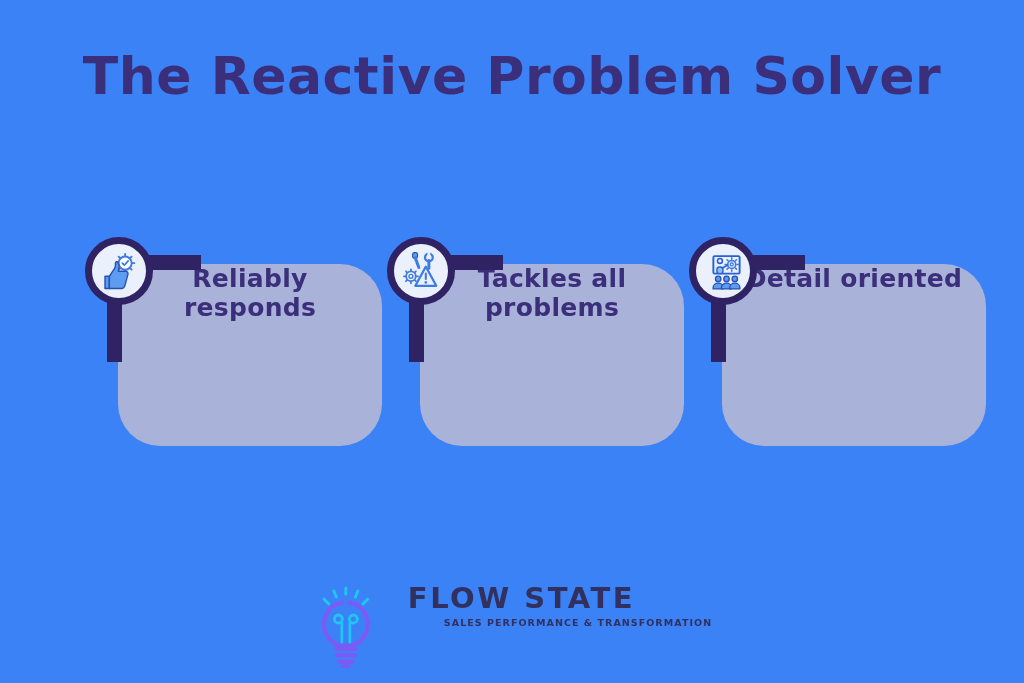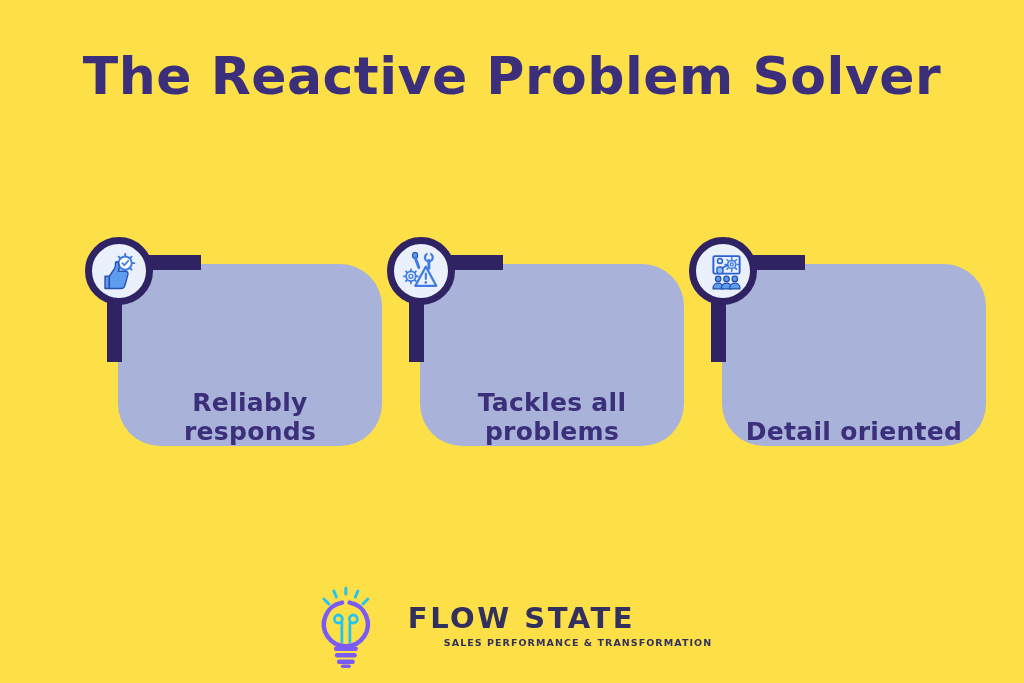--- a/index.html
+++ b/index.html
@@ -1,20 +1,20 @@
 <!DOCTYPE html>
 <html><head>
 <meta charset="utf-8">
 <style>
   html, body { margin: 0; padding: 0; background: #ffffff; }
   .canvas {
     position: relative;
     width: 1024px;
     height: 683px;
-    background: #fde047;
+    background: #3b82f6;
     font-family: "DejaVu Sans", "Liberation Sans", sans-serif;
     overflow: hidden;
   }
 
   
   .title {
     position: absolute;
     top: 46px;
     left: 0;
     width: 100%;
@@ -32,21 +32,21 @@
   .card-group.g2 { left: 387px; }
   .card-group.g3 { left: 689px; }
 
   .card {
     position: absolute;
     left: 33px; top: 27px;
     width: 264px; height: 182px;
     background: #A9B2D8;
     border-radius: 42px;
     z-index: 1;
-    display: flex; align-items: flex-end; justify-content: center;
+    display: flex; align-items: flex-start; justify-content: center;
   }
   .card-label {
     color: #3B2F7B;
     font-size: 25px;
     font-weight: 600;
     letter-spacing: 0.3px;
     text-align: center;
     padding: 0 10px;
   }
 
@@ -77,21 +77,21 @@
     display: flex; align-items: center; justify-content: center;
   }
   .icon-circle svg { display: block; }
 
   
   .footer {
     position: absolute;
     left: 50%; top: 584px;
     transform: translateX(-50%);
     display: flex;
-    align-items: center;
+    align-items: flex-start;
     gap: 28px;
     z-index: 1;
   }
   .brand-text { display: flex; flex-direction: column; gap: 5px; }
   .brand-name {
     color: #32305F;
     font-size: 29px;
     font-weight: 700;
     letter-spacing: 2.5px;
     line-height: 1;

